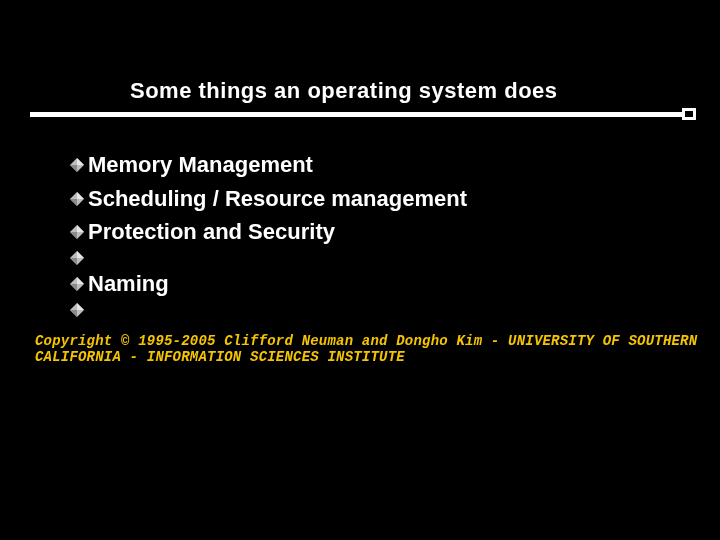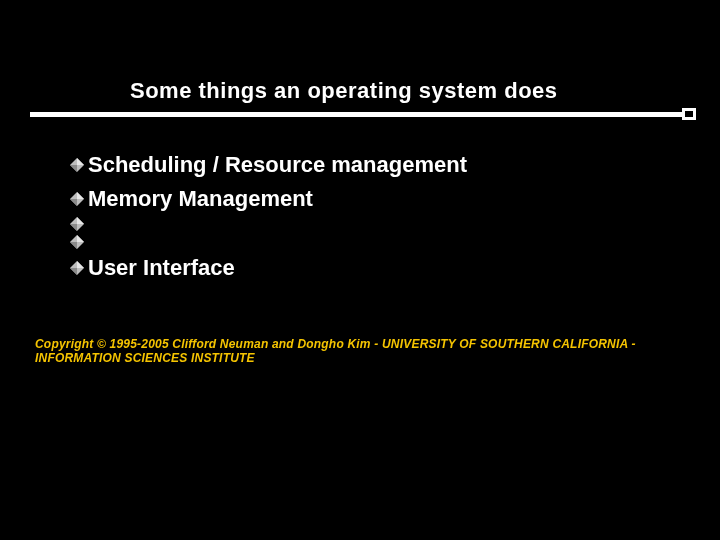--- a/index.html
+++ b/index.html
@@ -9,21 +9,21 @@
   .title { font-size: 22px; font-weight: bold; letter-spacing: 0.5px; }
   .rule-wrap { position: absolute; top: 112px; left: 30px; width: 660px; }
   .rule { width: 100%; height: 5px; background: #fff; position: relative; }
   .rule-cap { position: absolute; right: -6px; top: -4px; width: 14px; height: 12px; background: #fff; }
   .rule-cap-inner { position: absolute; right: -4px; top: -2px; width: 10px; height: 8px; background: #000; border: 1px solid #fff; }
   .bullets { position: absolute; top: 150px; left: 70px; }
   .item { display: flex; align-items: center; margin: 0 0 4px 0; }
   .diamond-icon { width: 14px; height: 14px; display: inline-block; position: relative; margin-right: 4px; flex: 0 0 auto; }
   .diamond-icon svg { display: block; }
   .item-text { font-size: 22px; font-weight: bold; line-height: 1.35; }
-  .footer { position: absolute; left: 35px; bottom: 24px; font-family: Liberation Sans, sans-serif; font-style: italic; font-weight: bold; font-size: 12px; color: #f5c400; letter-spacing: 0.2px; }
+  .footer { position: absolute; left: 35px; bottom: 24px; font-family: Liberation Mono, monospace; font-style: italic; font-weight: bold; font-size: 14px; color: #f5c400; letter-spacing: 0.2px; }
 </style>
 </head>
 <body>
 
 <div class="slide">
 
   <div class="title-wrap">
     <div class="title">Some things  an operating system does</div>
   </div>
 
@@ -35,57 +35,67 @@
 
   <div class="bullets">
     <div class="item">
       <span class="diamond-icon">
         <svg viewBox="0 0 14 14" width="14" height="14">
             <polygon points="7,0 14,7 7,14 0,7" fill="#bdbdbd"></polygon>
             <polygon points="7,0 14,7 7,7" fill="#e6e6e6"></polygon>
             <polygon points="0,7 7,7 7,14" fill="#8a8a8a"></polygon>
           </svg>
       </span>
+      <span class="item-text">Memory Management</span>
+    </div>
+    <div class="item">
+      <span class="diamond-icon">
+        <svg viewBox="0 0 14 14" width="14" height="14">
+            <polygon points="7,0 14,7 7,14 0,7" fill="#bdbdbd"></polygon>
+            <polygon points="7,0 14,7 7,7" fill="#e6e6e6"></polygon>
+            <polygon points="0,7 7,7 7,14" fill="#8a8a8a"></polygon>
+          </svg>
+      </span>
       <span class="item-text">Scheduling / Resource management</span>
     </div>
     <div class="item">
       <span class="diamond-icon">
         <svg viewBox="0 0 14 14" width="14" height="14">
             <polygon points="7,0 14,7 7,14 0,7" fill="#bdbdbd"></polygon>
             <polygon points="7,0 14,7 7,7" fill="#e6e6e6"></polygon>
             <polygon points="0,7 7,7 7,14" fill="#8a8a8a"></polygon>
           </svg>
       </span>
-      <span class="item-text">Memory Management</span>
+      <span class="item-text">Protection and Security</span>
     </div>
     <div class="item">
       <span class="diamond-icon">
         <svg viewBox="0 0 14 14" width="14" height="14">
             <polygon points="7,0 14,7 7,14 0,7" fill="#bdbdbd"></polygon>
             <polygon points="7,0 14,7 7,7" fill="#e6e6e6"></polygon>
             <polygon points="0,7 7,7 7,14" fill="#8a8a8a"></polygon>
           </svg>
       </span>
     </div>
     <div class="item">
       <span class="diamond-icon">
         <svg viewBox="0 0 14 14" width="14" height="14">
             <polygon points="7,0 14,7 7,14 0,7" fill="#bdbdbd"></polygon>
             <polygon points="7,0 14,7 7,7" fill="#e6e6e6"></polygon>
             <polygon points="0,7 7,7 7,14" fill="#8a8a8a"></polygon>
           </svg>
       </span>
+      <span class="item-text">Naming</span>
     </div>
     <div class="item">
       <span class="diamond-icon">
         <svg viewBox="0 0 14 14" width="14" height="14">
             <polygon points="7,0 14,7 7,14 0,7" fill="#bdbdbd"></polygon>
             <polygon points="7,0 14,7 7,7" fill="#e6e6e6"></polygon>
             <polygon points="0,7 7,7 7,14" fill="#8a8a8a"></polygon>
           </svg>
       </span>
-      <span class="item-text">User Interface</span>
     </div>
   </div>
 
   <div class="footer">Copyright © 1995-2005 Clifford Neuman and Dongho Kim - UNIVERSITY OF SOUTHERN CALIFORNIA - INFORMATION SCIENCES INSTITUTE</div>
 
 </div>
 
 </body></html>

